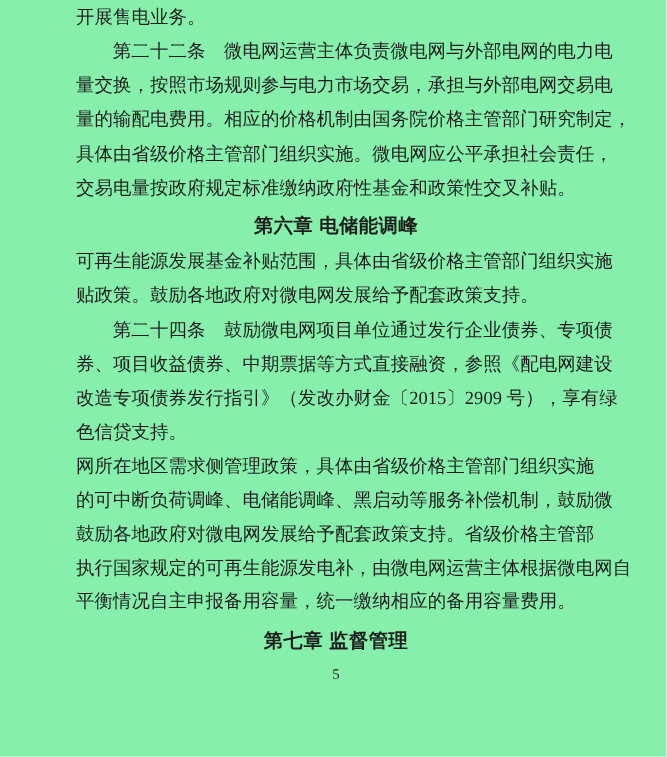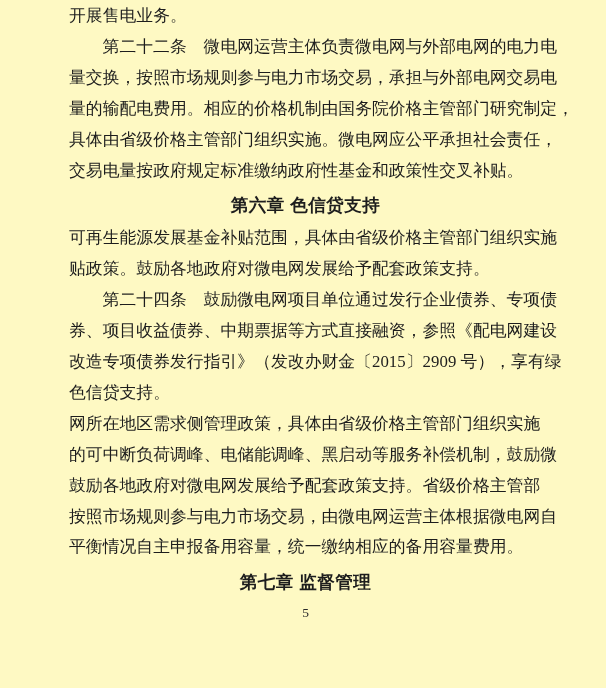--- a/index.html
+++ b/index.html
@@ -4,21 +4,21 @@
 <style>
   html, body {
     margin: 0;
     padding: 0;
     background: #ffffff;
   }
   .page {
     position: relative;
     width: 606px;
     height: 688px;
-    background: #fef9c3;
+    background: #86efac;
     overflow: hidden;
     font-family: "Liberation Serif", "DejaVu Serif", serif;
     color: #1d1d1d;
   }
   .textcol {
     position: absolute;
     left: 69px;
     top: 1px;
     width: 473px;
   }
@@ -52,28 +52,28 @@
 <body>
 
 <div class="page">
   <div class="textcol">
     <div class="line">开展售电业务。</div>
     <div class="line indent">第二十二条　微电网运营主体负责微电网与外部电网的电力电</div>
     <div class="line">量交换，按照市场规则参与电力市场交易，承担与外部电网交易电</div>
     <div class="line">量的输配电费用。相应的价格机制由国务院价格主管部门研究制定，</div>
     <div class="line">具体由省级价格主管部门组织实施。微电网应公平承担社会责任，</div>
     <div class="line">交易电量按政府规定标准缴纳政府性基金和政策性交叉补贴。</div>
-    <div class="chapter">第六章 色信贷支持</div>
+    <div class="chapter">第六章 电储能调峰</div>
     <div class="line">可再生能源发展基金补贴范围，具体由省级价格主管部门组织实施</div>
     <div class="line">贴政策。鼓励各地政府对微电网发展给予配套政策支持。</div>
     <div class="line indent">第二十四条　鼓励微电网项目单位通过发行企业债券、专项债</div>
     <div class="line">券、项目收益债券、中期票据等方式直接融资，参照《配电网建设</div>
     <div class="line">改造专项债券发行指引》（发改办财金〔2015〕2909 号），享有绿</div>
     <div class="line">色信贷支持。</div>
     <div class="line">网所在地区需求侧管理政策，具体由省级价格主管部门组织实施</div>
     <div class="line">的可中断负荷调峰、电储能调峰、黑启动等服务补偿机制，鼓励微</div>
     <div class="line">鼓励各地政府对微电网发展给予配套政策支持。省级价格主管部</div>
-    <div class="line">按照市场规则参与电力市场交易，由微电网运营主体根据微电网自</div>
+    <div class="line">执行国家规定的可再生能源发电补，由微电网运营主体根据微电网自</div>
     <div class="line">平衡情况自主申报备用容量，统一缴纳相应的备用容量费用。</div>
     <div class="chapter">第七章 监督管理</div>
     <div class="pagenum">5</div>
   </div>
 </div>
 
 </body></html>

